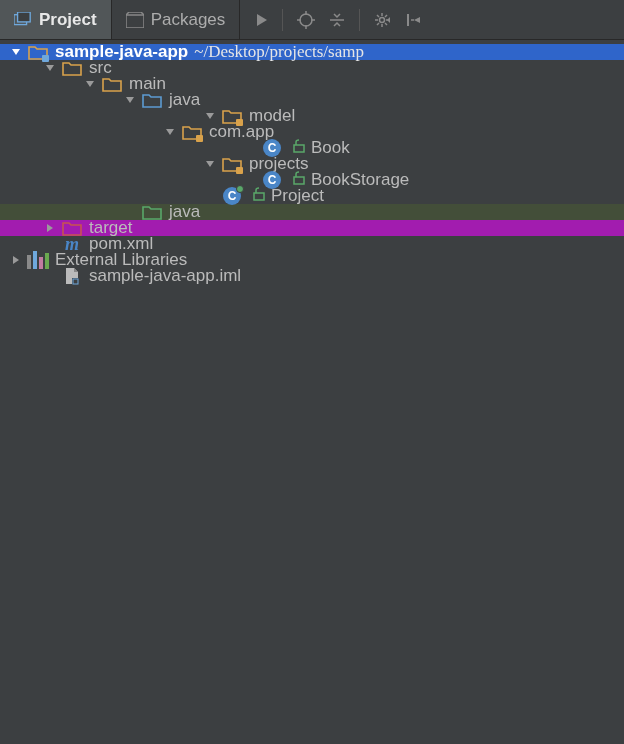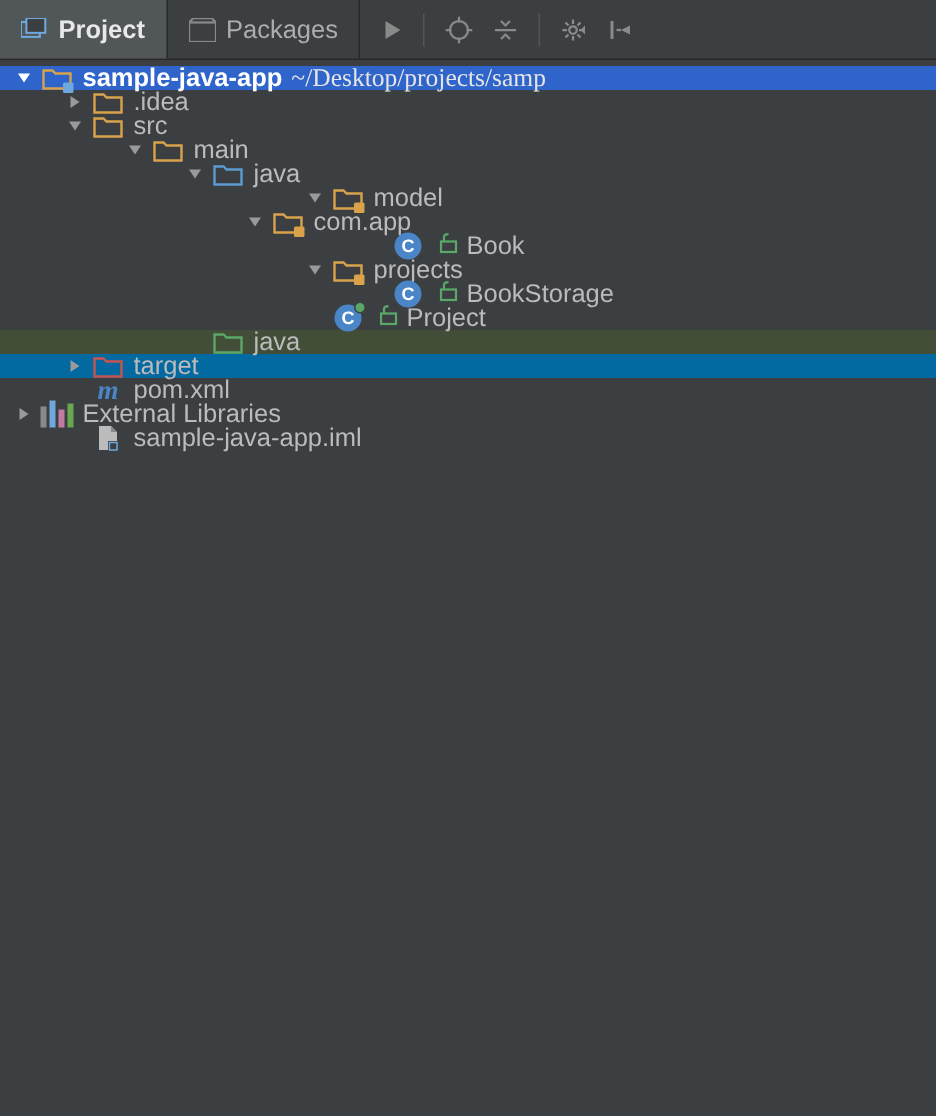--- a/index.html
+++ b/index.html
@@ -59,21 +59,21 @@
     }
     .row.selected {
       background: #2f65ca;
       color: #ffffff;
     }
     .row.selected .path-suffix { color: #e5e5e5; font-family: Liberation Serif, serif; }
     .row.highlight {
       background: #434e39;
     }
     .row.dim {
-      background: #0369a1;
+      background: #a21caf;
     }
     .indent { display:inline-block; }
     .arrow {
       width: 16px; height: 16px;
       display: inline-flex;
       align-items: center;
       justify-content: center;
       margin-right: 4px;
       cursor: pointer;
     }
@@ -211,34 +211,20 @@
     <span class="node-icon">
       <svg class="folder-svg" viewBox="0 0 20 16">
           <path d="M1 3 L7 3 L9 5 L19 5 L19 15 L1 15 Z" fill="none" stroke="#d9a24b" stroke-width="1.6"></path>
         </svg>
       <span class="folder-dot"></span>
     </span>
     <span class="label bold">sample-java-app</span>
     <span class="path-suffix">~/Desktop/projects/samp</span>
   </div>
 
-  <div class="row">
-    <span class="indent" style="width:42px"></span>
-    <span class="arrow">
-      <svg width="10" height="10">
-          <path d="M2 1 L8 5 L2 9 Z" fill="#9a9a9a"></path>
-        </svg>
-    </span>
-    <span class="node-icon">
-      <svg class="folder-svg" viewBox="0 0 20 16">
-          <path d="M1 3 L7 3 L9 5 L19 5 L19 15 L1 15 Z" fill="none" stroke="#d9a24b" stroke-width="1.6"></path>
-        </svg>
-    </span>
-    <span class="label">.idea</span>
-  </div>
 
   <div class="row">
     <span class="indent" style="width:42px"></span>
     <span class="arrow">
       <svg width="10" height="10">
           <path d="M1 2 L9 2 L5 8 Z" fill="#9a9a9a"></path>
         </svg>
     </span>
     <span class="node-icon">
       <svg class="folder-svg" viewBox="0 0 20 16">

